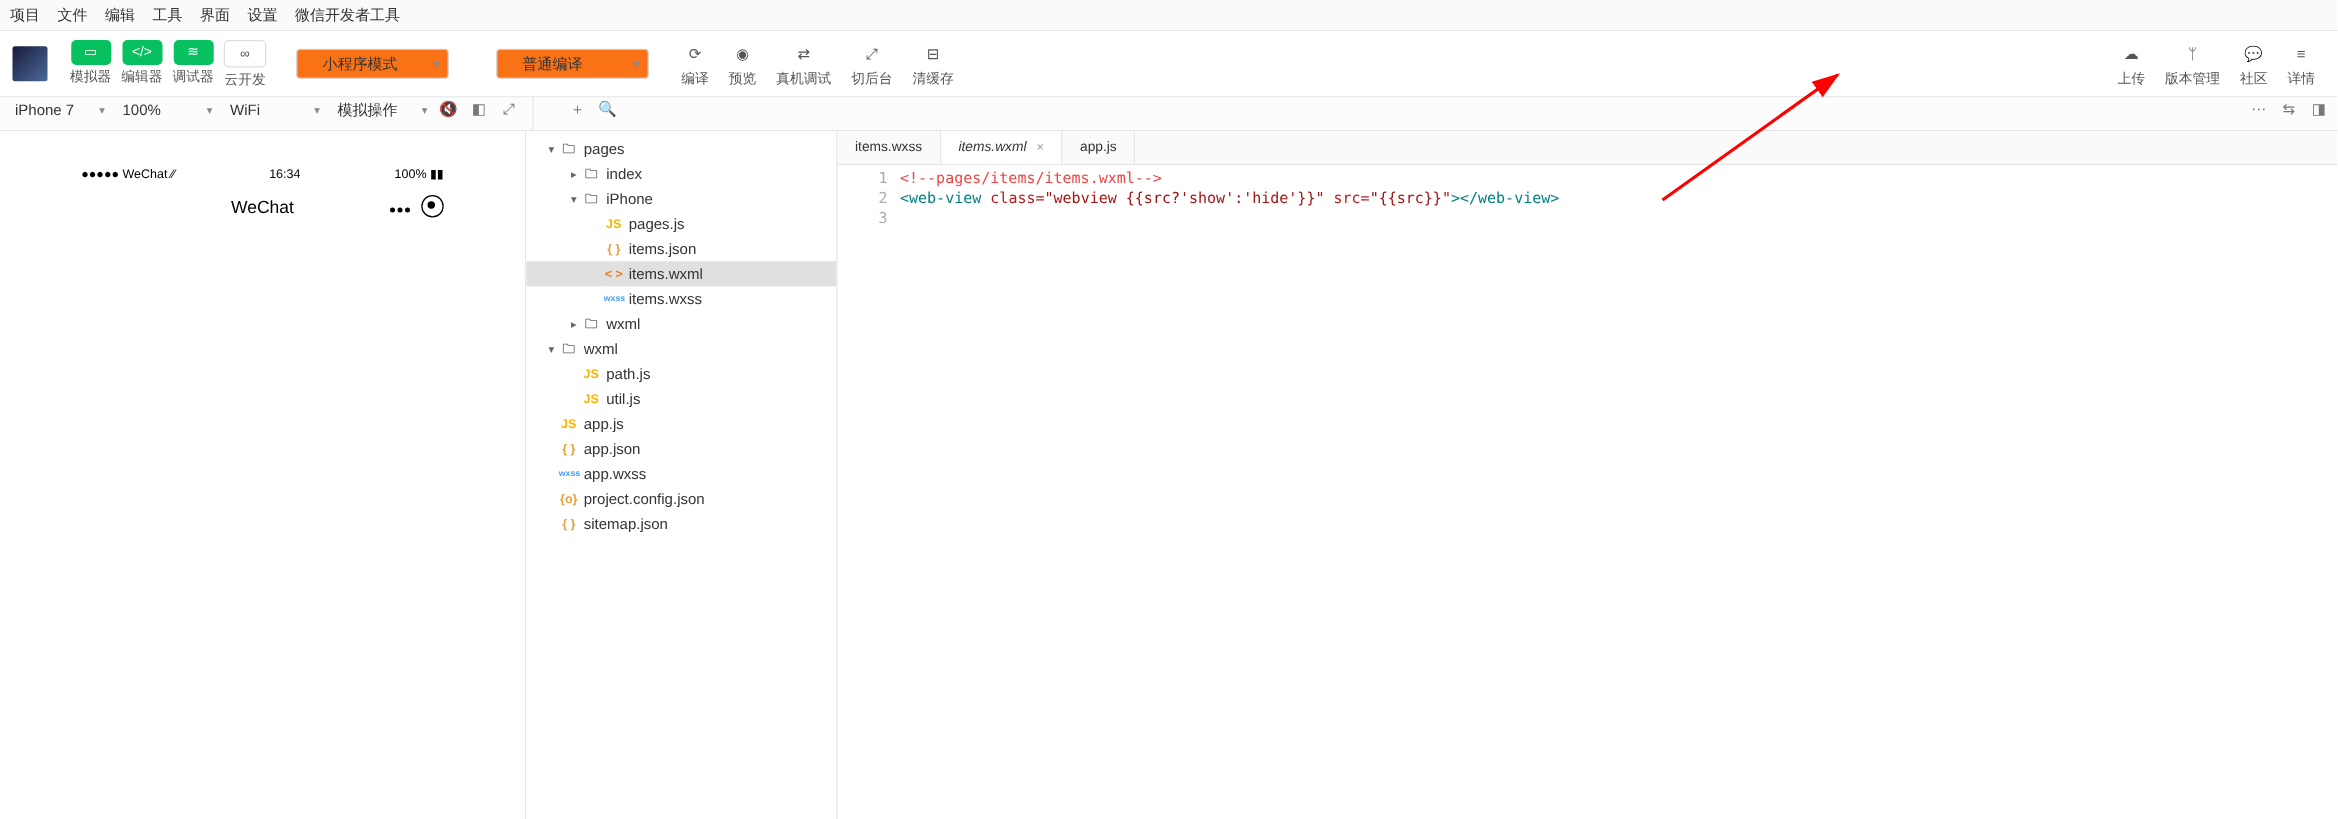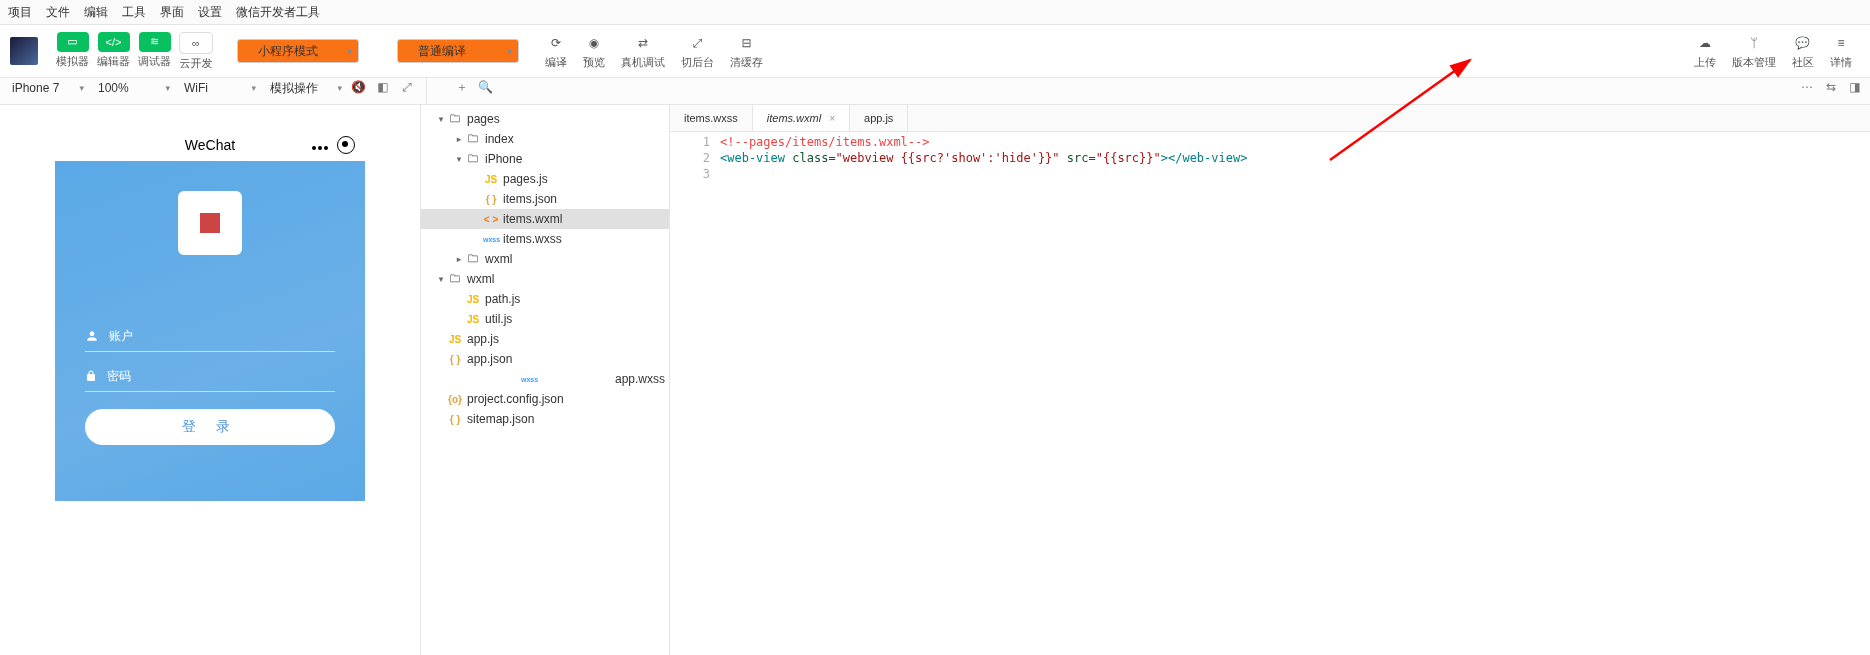--- a/index.html
+++ b/index.html
@@ -53,21 +53,21 @@
 .editor{flex:1;display:flex;flex-direction:column}
 .tabs{height:26px;display:flex;border-bottom:1px solid #e5e5e5;background:#fafafa}
 .tab{padding:0 14px;height:26px;display:flex;align-items:center;gap:8px;border-right:1px solid #e5e5e5;cursor:pointer;font-size:11px}
 .tab.active{background:#fff;font-style:italic}
 .tab .x{color:#999;font-size:10px}
 .code{flex:1;display:flex;font-family:Consolas,monospace;font-size:12px;line-height:16px;padding-top:2px}
 .gutter{width:40px;text-align:right;color:#aaa;padding-right:10px}
 .lines{flex:1;white-space:pre}
 .c-comment{color:#ef4444}
 .c-tag{color:#008080}
-.c-attr{color:#14532d}
+.c-attr{color:#b91c1c}
 .c-str{color:#a31515}
 .arrow-annot{position:absolute;pointer-events:none}
 svg.person{width:14px;height:14px;fill:#fff}
 svg.lock{width:12px;height:14px;fill:#fff}
 </style>
 </head>
 <body>
 
 <div class="menubar">
   <span>项目</span>
@@ -169,45 +169,32 @@
   <div style="flex:1"></div>
   <div class="mini">⋯</div>
   <div class="mini">⇆</div>
   <div class="mini">◨</div>
 </div>
 
 <div class="main">
 
   <div class="sim-pane">
     <div class="phone">
+      <div class="phone-status">
+        <span>●●●●● <span>WeChat</span> ⁄⁄</span>
+        <span>16:34</span>
+        <span><span>100%</span> ▮▮</span>
+      </div>
       <div class="phone-nav">
         <span>WeChat</span>
         <div class="r">
           <span><span class="dot"></span><span class="dot"></span><span class="dot"></span></span>
           <span class="target"></span>
         </div>
       </div>
-      <div class="phone-body">
-        <div class="avatar-big"></div>
-        <div class="field field1">
-          <svg class="person" viewBox="0 0 24 24">
-              <path d="M12 12c2.2 0 4-1.8 4-4s-1.8-4-4-4-4 1.8-4 4 1.8 4 4 4zm0 2c-2.7 0-8 1.3-8 4v2h16v-2c0-2.7-5.3-4-8-4z"></path>
-            </svg>
-          <span>账户</span>
-        </div>
-        <div class="field field2">
-          <svg class="lock" viewBox="0 0 24 24">
-              <path d="M18 8h-1V6a5 5 0 0 0-10 0v2H6a2 2 0 0 0-2 2v10a2 2 0 0 0 2 2h12a2 2 0 0 0 2-2V10a2 2 0 0 0-2-2zM9 6a3 3 0 0 1 6 0v2H9z"></path>
-            </svg>
-          <span>密码</span>
-        </div>
-        <div class="login-btn">
-            <span>登 录</span>
-          </div>
-      </div>
     </div>
   </div>
 
   <div class="explorer">
     <div class="tree" id="tree">
         <div class="tree-row" style="padding-left: 14px;">
           <span class="arrow">▾</span>
           <span class="fic folder">🗀</span>
           <span>pages</span>
         </div>
@@ -264,21 +251,21 @@
         <div class="tree-row" style="padding-left: 14px;">
           <span class="arrow"></span>
           <span class="fic js">JS</span>
           <span>app.js</span>
         </div>
         <div class="tree-row" style="padding-left: 14px;">
           <span class="arrow"></span>
           <span class="fic json">{ }</span>
           <span>app.json</span>
         </div>
-        <div class="tree-row" style="padding-left: 14px; justify-content: space-between;">
+        <div class="tree-row" style="padding-left: 14px;">
           <span class="arrow"></span>
           <span class="fic wxss">wxss</span>
           <span>app.wxss</span>
         </div>
         <div class="tree-row" style="padding-left: 14px;">
           <span class="arrow"></span>
           <span class="fic json">{o}</span>
           <span>project.config.json</span>
         </div>
         <div class="tree-row" style="padding-left: 14px;">

